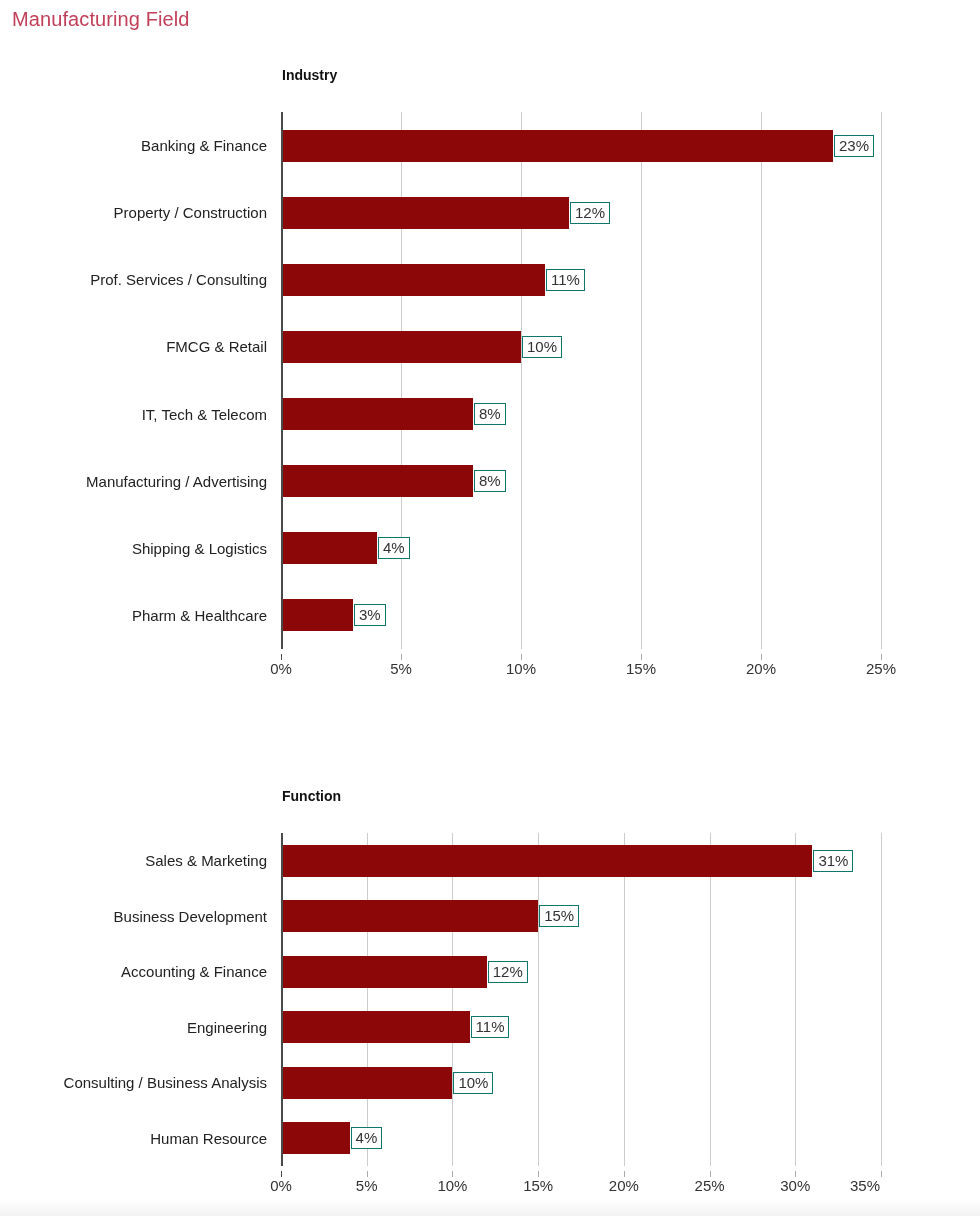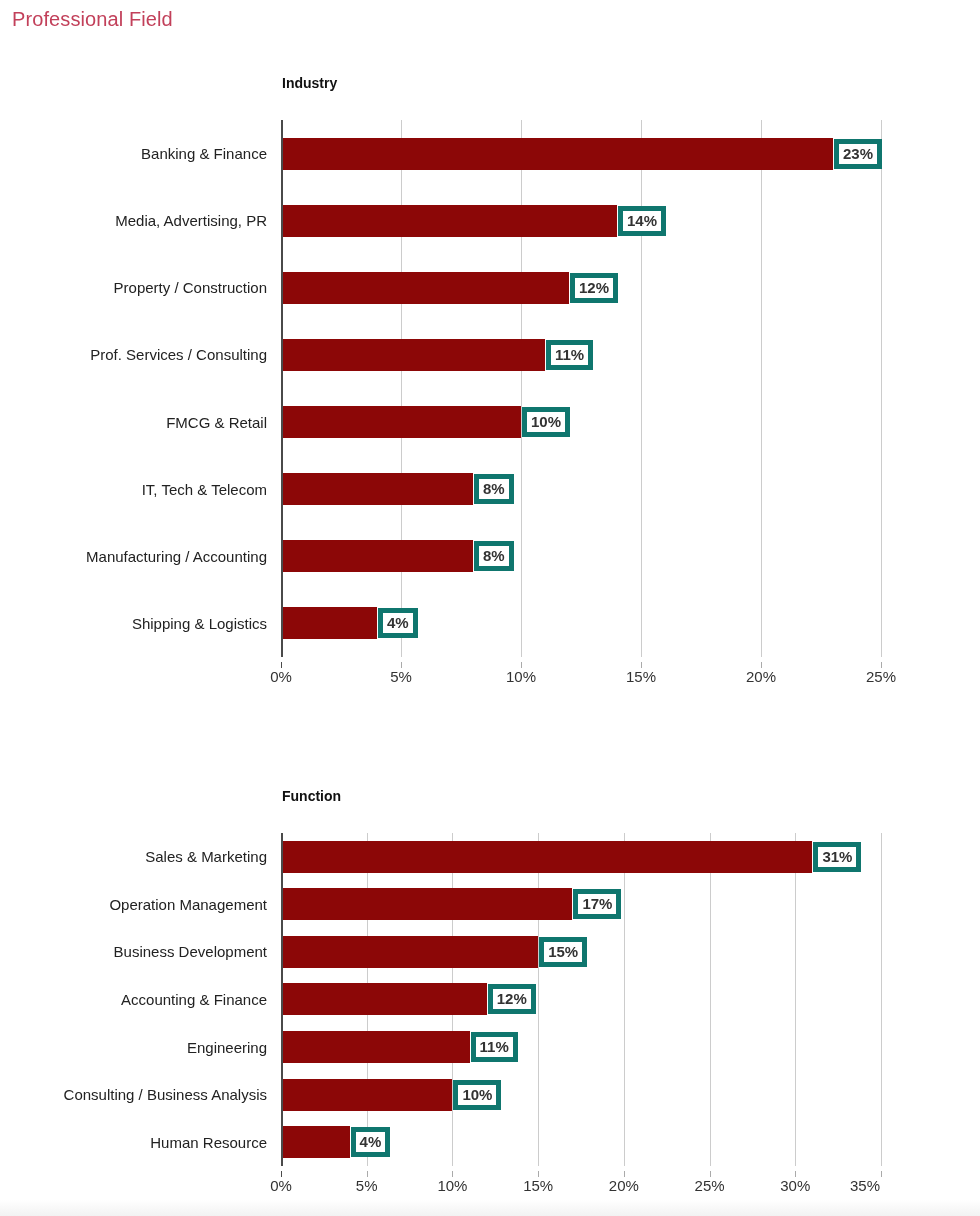--- a/index.html
+++ b/index.html
@@ -24,21 +24,21 @@
     color: #c2405a;
     letter-spacing: 0.1px;
     white-space: nowrap;
   }
 
   .chart-block {
     position: absolute;
     left: 0;
     width: 980px;
   }
-  #chart-industry { top: 62px; height: 640px; }
+  #chart-industry { top: 54px; height: 640px; }
   #chart-function { top: 775px; height: 430px; }
 
   .chart-title {
     position: absolute;
     left: 282px;
     top: 13px;
     font-size: 14px;
     font-weight: bold;
     color: #111111;
     white-space: nowrap;
@@ -99,26 +99,25 @@
     height: 32px;
     background: #8c0707;
     flex: none;
   }
 
   .bar-value {
     margin-left: 1px;
     font-size: 15px;
     color: #333333;
     background: #ffffff;
-    border: 5px solid #0f766e;
+    border: 1px solid #0f766e;
     padding: 2px 4px 3px 4px;
     line-height: 1;
     white-space: nowrap;
     flex: none;
-    font-weight: bold;
   }
 
   .ticks {
     position: absolute;
     left: 0;
     width: 600px;
     height: 26px;
   }
   .tick {
     position: absolute;
@@ -141,73 +140,73 @@
     left: 0;
     bottom: 0;
     width: 980px;
     height: 16px;
     background: linear-gradient(to bottom, #ffffff 0%, #f2f2f2 100%);
   }
 </style>
 </head>
 <body>
 
-<div class="page-title">Professional Field</div>
+<div class="page-title">Manufacturing Field</div>
 
 <div class="chart-block" id="chart-industry">
   <div class="chart-title">Industry</div>
   <div class="plot" id="plot-industry">
     <div class="axis-line"></div>
     <div class="gridlines" id="grid-industry">
         <div class="gridline" style="left: 120px;"></div>
         <div class="gridline" style="left: 240px;"></div>
         <div class="gridline" style="left: 360px;"></div>
         <div class="gridline" style="left: 480px;"></div>
         <div class="gridline" style="left: 600px;"></div>
       </div>
     <div class="rows" id="rows-industry">
         <div class="row">
           <div class="cat-label">Banking &amp; Finance</div>
           <div class="bar" style="width: 552px; background: rgb(140, 7, 7);"></div>
           <div class="bar-value">23%</div>
         </div>
         <div class="row">
-          <div class="cat-label">Media, Advertising, PR</div>
-          <div class="bar" style="width: 336px; background: rgb(140, 7, 7);"></div>
-          <div class="bar-value">14%</div>
-        </div>
-        <div class="row">
           <div class="cat-label">Property / Construction</div>
           <div class="bar" style="width: 288px; background: rgb(140, 7, 7);"></div>
           <div class="bar-value">12%</div>
         </div>
         <div class="row">
           <div class="cat-label">Prof. Services / Consulting</div>
           <div class="bar" style="width: 264px; background: rgb(140, 7, 7);"></div>
           <div class="bar-value">11%</div>
         </div>
         <div class="row">
           <div class="cat-label">FMCG &amp; Retail</div>
           <div class="bar" style="width: 240px; background: rgb(140, 7, 7);"></div>
           <div class="bar-value">10%</div>
         </div>
         <div class="row">
           <div class="cat-label">IT, Tech &amp; Telecom</div>
           <div class="bar" style="width: 192px; background: rgb(140, 7, 7);"></div>
           <div class="bar-value">8%</div>
         </div>
         <div class="row">
-          <div class="cat-label">Manufacturing / Accounting</div>
+          <div class="cat-label">Manufacturing / Advertising</div>
           <div class="bar" style="width: 192px; background: rgb(140, 7, 7);"></div>
           <div class="bar-value">8%</div>
         </div>
         <div class="row">
           <div class="cat-label">Shipping &amp; Logistics</div>
           <div class="bar" style="width: 96px; background: rgb(140, 7, 7);"></div>
           <div class="bar-value">4%</div>
+        </div>
+        <div class="row">
+          <div class="cat-label">Pharm &amp; Healthcare</div>
+          <div class="bar" style="width: 72px; background: rgb(140, 7, 7);"></div>
+          <div class="bar-value">3%</div>
         </div>
       </div>
   </div>
   <div class="ticks" id="ticks-industry" style="left:281px; top:600px;">
       <div class="tickmark" style="left: 0px; background: rgb(74, 74, 74);"></div>
       <div class="tick" style="left: 0px;">0%</div>
       <div class="tickmark" style="left: 120px; background: rgb(170, 170, 170);"></div>
       <div class="tick" style="left: 120px;">5%</div>
       <div class="tickmark" style="left: 240px; background: rgb(170, 170, 170);"></div>
       <div class="tick" style="left: 240px;">10%</div>
@@ -231,25 +230,20 @@
         <div class="gridline" style="left: 342.857px;"></div>
         <div class="gridline" style="left: 428.571px;"></div>
         <div class="gridline" style="left: 514.286px;"></div>
         <div class="gridline" style="left: 600px;"></div>
       </div>
     <div class="rows" id="rows-function">
         <div class="row">
           <div class="cat-label">Sales &amp; Marketing</div>
           <div class="bar" style="width: 531.429px; background: rgb(140, 7, 7);"></div>
           <div class="bar-value">31%</div>
-        </div>
-        <div class="row">
-          <div class="cat-label">Operation Management</div>
-          <div class="bar" style="width: 291.429px; background: rgb(140, 7, 7);"></div>
-          <div class="bar-value">17%</div>
         </div>
         <div class="row">
           <div class="cat-label">Business Development</div>
           <div class="bar" style="width: 257.143px; background: rgb(140, 7, 7);"></div>
           <div class="bar-value">15%</div>
         </div>
         <div class="row">
           <div class="cat-label">Accounting &amp; Finance</div>
           <div class="bar" style="width: 205.714px; background: rgb(140, 7, 7);"></div>
           <div class="bar-value">12%</div>

